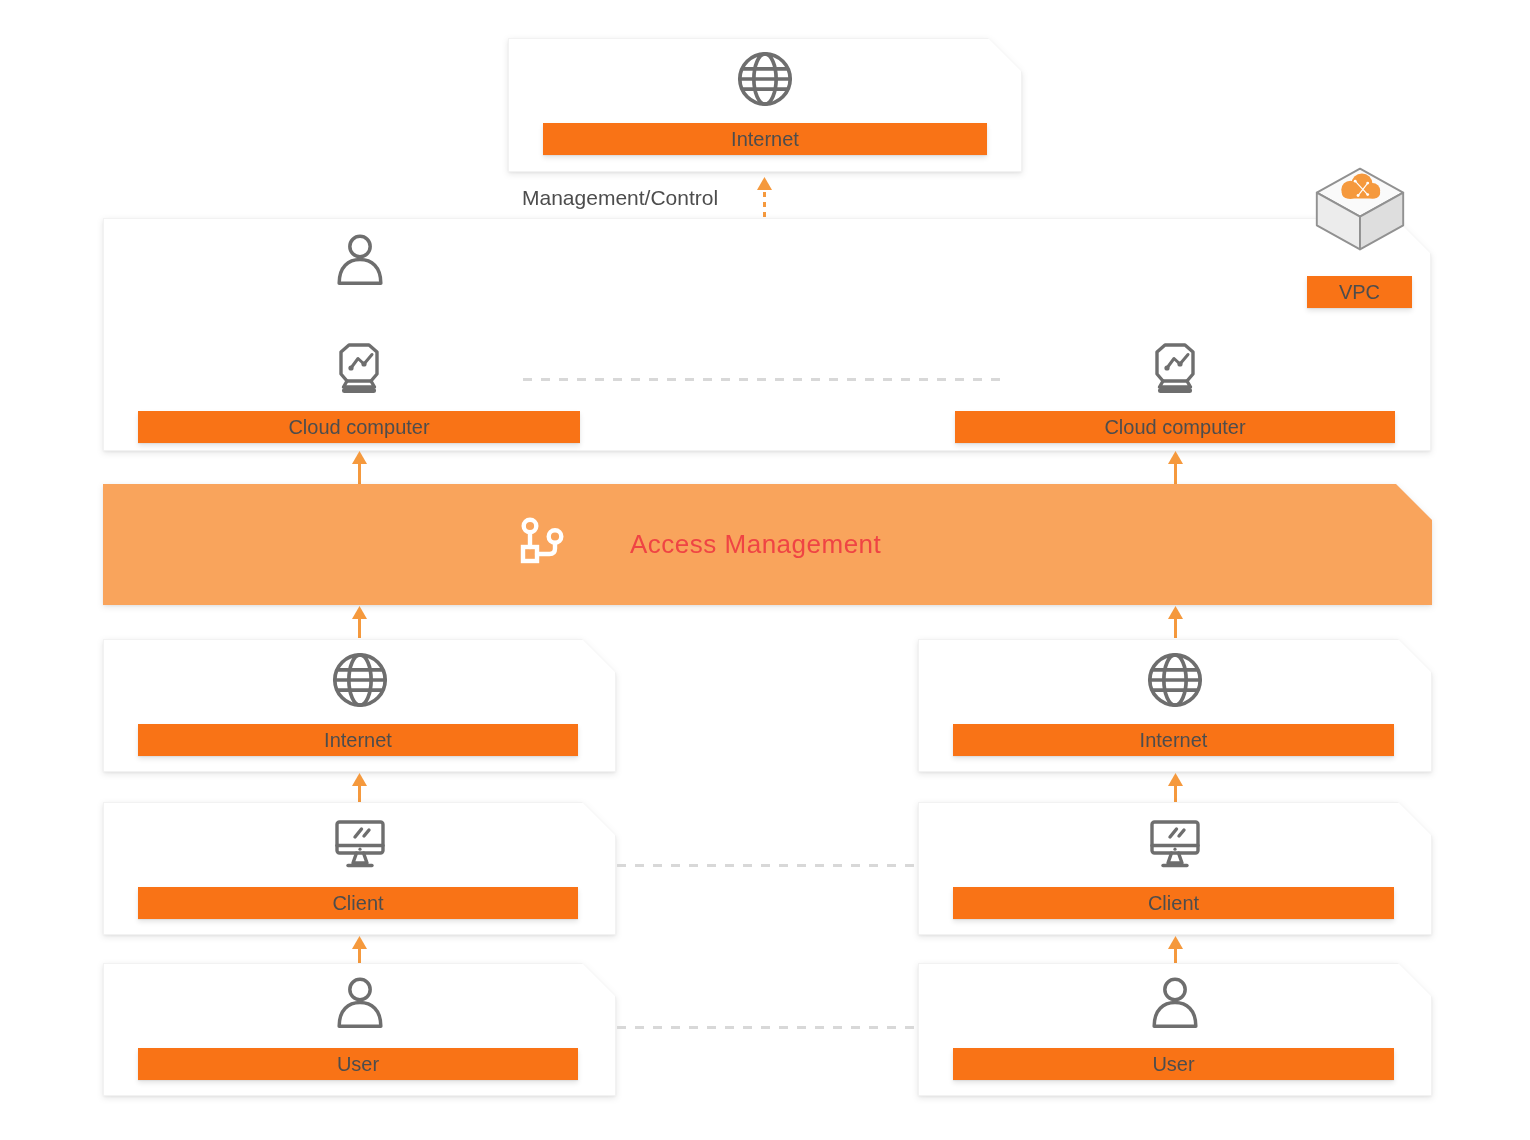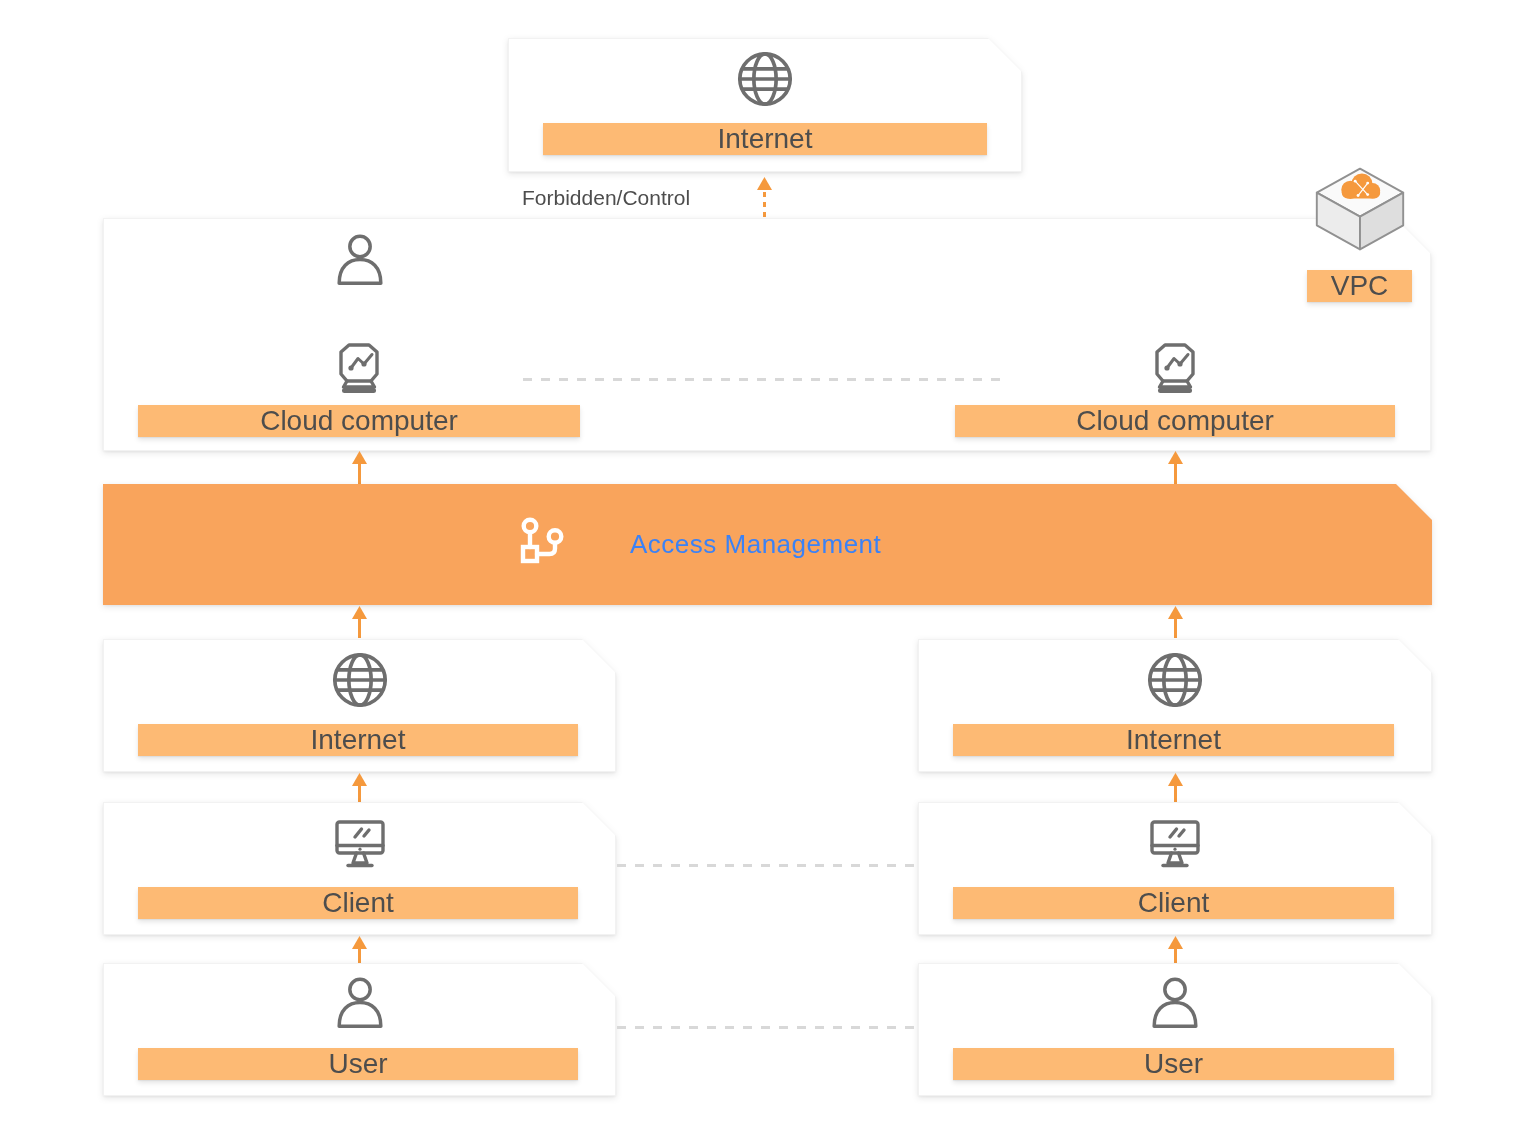--- a/index.html
+++ b/index.html
@@ -8,43 +8,43 @@
 
   
   .card{position:absolute;filter:drop-shadow(0 2px 3px rgba(0,0,0,0.10)) drop-shadow(0 1px 1px rgba(0,0,0,0.04));}
   .card-bg{position:absolute;inset:0;background:#fff;
            clip-path:polygon(0 0, calc(100% - 34px) 0, 100% 34px, 100% 100%, 0 100%);
            box-shadow:inset 0 0 0 1px rgba(0,0,0,0.05);}
   .banner-bg{position:absolute;inset:0;background:var(--banner-orange,#F9A45C);
            clip-path:polygon(0 0, calc(100% - 36px) 0, 100% 36px, 100% 100%, 0 100%);}
 
   
-  .tag{position:absolute;background:#fdba74;height:32px;display:flex;align-items:center;justify-content:center;
-       font-size:28px;color:var(--label-text-gray,#4D4D4D);
-       box-shadow:0 3px 5px rgba(0,0,0,0.10),0 1px 1px rgba(0,0,0,0.05);white-space:nowrap;}
+  .tag{position:absolute;background:#f97316;height:32px;display:flex;align-items:center;justify-content:center;
+       font-size:20px;color:var(--label-text-gray,#4D4D4D);
+       box-shadow:0 3px 5px rgba(0,0,0,0.10),0 1px 1px rgba(0,0,0,0.05);white-space:nowrap;margin-top:6px;}
   .node-tag{left:35px;right:38px;bottom:16px;}
 
   .node-icon{position:absolute;left:50%;transform:translateX(-50%);top:10px;}
   .abs{position:absolute;}
 
   
   .ic{fill:none;stroke:var(--icon-gray,#6E6E6E);stroke-linecap:round;stroke-linejoin:round;}
   .ic-fill{fill:var(--icon-gray,#6E6E6E);stroke:none;}
 
   
   .arr line{stroke:var(--arrow-orange,#F5993D);stroke-width:3;}
   .arr polygon{fill:var(--arrow-orange,#F5993D);}
   .arr.dashed line{stroke-dasharray:5 5;}
 
   
   .dash-h{position:absolute;height:2.5px;
           background:repeating-linear-gradient(90deg,var(--dash-gray,#D8D8D8) 0 9px,transparent 9px 18px);}
 
   .banner-label{position:absolute;left:527px;top:0;bottom:0;display:flex;align-items:center;
-                color:#3b82f6;font-size:26px;letter-spacing:0.5px;}
+                color:#ef4444;font-size:26px;letter-spacing:0.5px;}
   .forbidden{position:absolute;left:522px;top:186px;font-size:21px;color:var(--label-text-gray,#4D4D4D);}
 </style>
 </head>
 <body>
 
 <div class="canvas">
 
   <div class="card" style="left:508px;top:38px;width:514px;height:134px">
     <div class="card-bg"></div>
     <svg class="node-icon" width="62" height="62" viewBox="0 0 64 64">
@@ -52,21 +52,21 @@
         <circle cx="32" cy="32" r="26"></circle>
         <ellipse cx="32" cy="32" rx="11.5" ry="26"></ellipse>
         <line x1="9" y1="21.5" x2="55" y2="21.5"></line>
         <line x1="6" y1="32" x2="58" y2="32"></line>
         <line x1="9" y1="42.5" x2="55" y2="42.5"></line>
       </g>
     </svg>
     <div class="tag" style="left:35px;right:35px;bottom:17px">Internet</div>
   </div>
 
-  <div class="forbidden">Forbidden/Control</div>
+  <div class="forbidden">Management/Control</div>
 
   <svg class="arr dashed abs" style="left:757px;top:177px" width="15" height="45" viewBox="0 0 15 45">
     <line x1="7.5" y1="15" x2="7.5" y2="45"></line>
       <polygon points="7.5,0 15,13 0,13"></polygon>
   </svg>
 
   <div class="card" style="left:103px;top:218px;width:1328px;height:233px">
     <div class="card-bg" style="clip-path:polygon(0 0, calc(100% - 36px) 0, 100% 36px, 100% 100%, 0 100%)"></div>
 
     <svg class="abs" style="left:226px;top:12px" width="62" height="64" viewBox="0 0 64 66">

